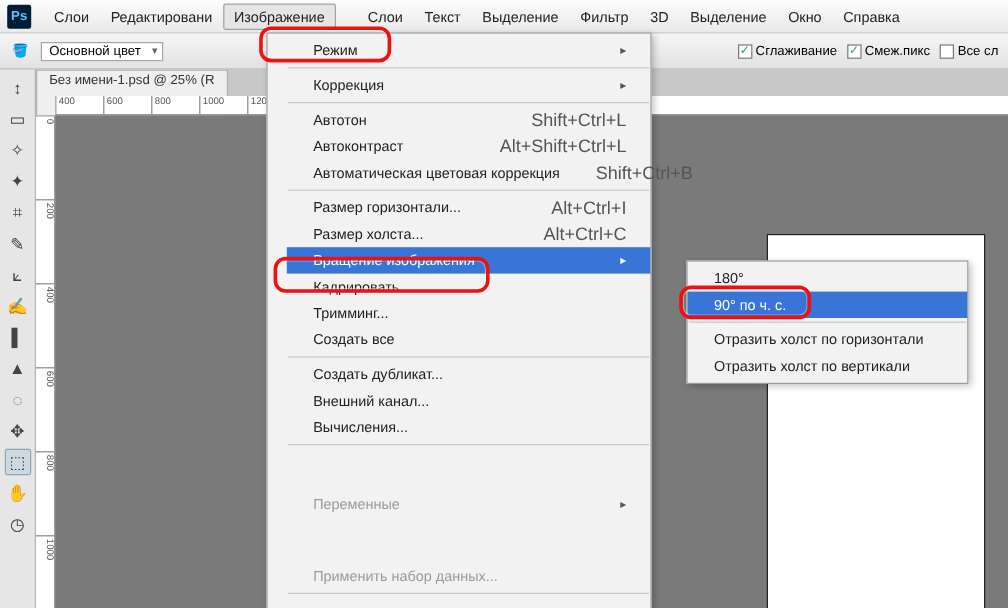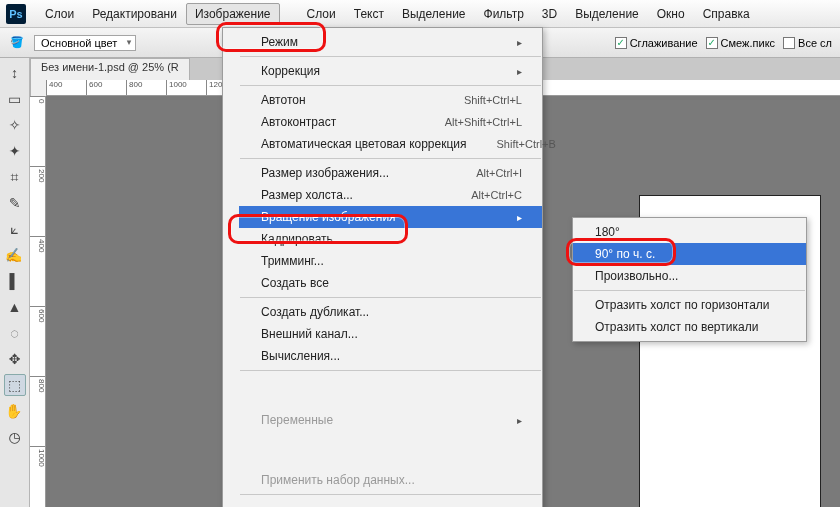--- a/index.html
+++ b/index.html
@@ -28,21 +28,21 @@
   .canvas-bg { position:absolute; top:38px; left:16px; right:0; bottom:0; background:#7a7a7a;}
   .canvas { position:absolute; top:100px; right:20px; width:180px; height:360px; background:#fff; box-shadow:0 0 0 1px #222;}
   
   .menu { position:absolute; background:#f2f2f2; border:1px solid #9c9c9c; box-shadow:2px 2px 6px rgba(0,0,0,.25); font-size:12px; padding:3px 0; }
   .menu .row { display:flex; align-items:center; justify-content:space-between; height:22px; padding:0 20px 0 22px; color:#222; white-space:nowrap; cursor:default;}
   .menu .row.disabled { color:#9a9a9a;margin-top:38px; }
   .menu .row .arrow { font-size:10px; color:#555; margin-left:20px;}
   .menu .row.hover { background:#3875d7; color:#fff;text-align:right; }
   .menu .row.hover .arrow { color:#fff; }
   .menu .sep { height:1px; background:#c8c8c8; margin:3px 1px; }
-  .menu .shortcut { color:#555; margin-left:30px; font-size:11px;}
+  .menu .shortcut { color:#555; margin-left:30px; font-size:15px;}
   .menu1 { top:27px; left:222px; width:321px;padding-left:16px; }
   .menu2 { top:217px; left:572px; width:235px; }
   
   .callout { position:absolute; border:3px solid #e11; border-radius:10px; pointer-events:none; box-shadow:0 0 0 1px rgba(255,255,255,.4) inset;}
   .c1 { top:22px; left:216px; width:110px; height:30px; }
   .c2 { top:214px; left:228px; width:180px; height:30px; }
   .c3 { top:238px; left:566px; width:110px; height:28px; }
 </style>
 </head>
 <body>
@@ -143,21 +143,21 @@
     <div class="row">
       <span>Автоконтраст</span>
       <span class="shortcut">Alt+Shift+Ctrl+L</span>
     </div>
     <div class="row">
       <span>Автоматическая цветовая коррекция</span>
       <span class="shortcut">Shift+Ctrl+B</span>
     </div>
     <div class="sep"></div>
     <div class="row">
-      <span>Размер изображения...</span>
+      <span>Размер горизонтали...</span>
       <span class="shortcut">Alt+Ctrl+I</span>
     </div>
     <div class="row">
       <span>Размер холста...</span>
       <span class="shortcut">Alt+Ctrl+C</span>
     </div>
     <div class="row hover">
       <span>Вращение изображения</span>
       <span class="arrow">▸</span>
     </div>
@@ -197,23 +197,20 @@
       <span>Анализ</span>
       <span class="arrow">▸</span>
     </div>
   </div>
 <div class="menu menu2" id="menu2">
     <div class="row">
       <span>180°</span>
     </div>
     <div class="row hover">
       <span>90° по ч. с.</span>
-    </div>
-    <div class="row">
-      <span>Произвольно...</span>
     </div>
     <div class="sep"></div>
     <div class="row">
       <span>Отразить холст по горизонтали</span>
     </div>
     <div class="row">
       <span>Отразить холст по вертикали</span>
     </div>
   </div>
 

